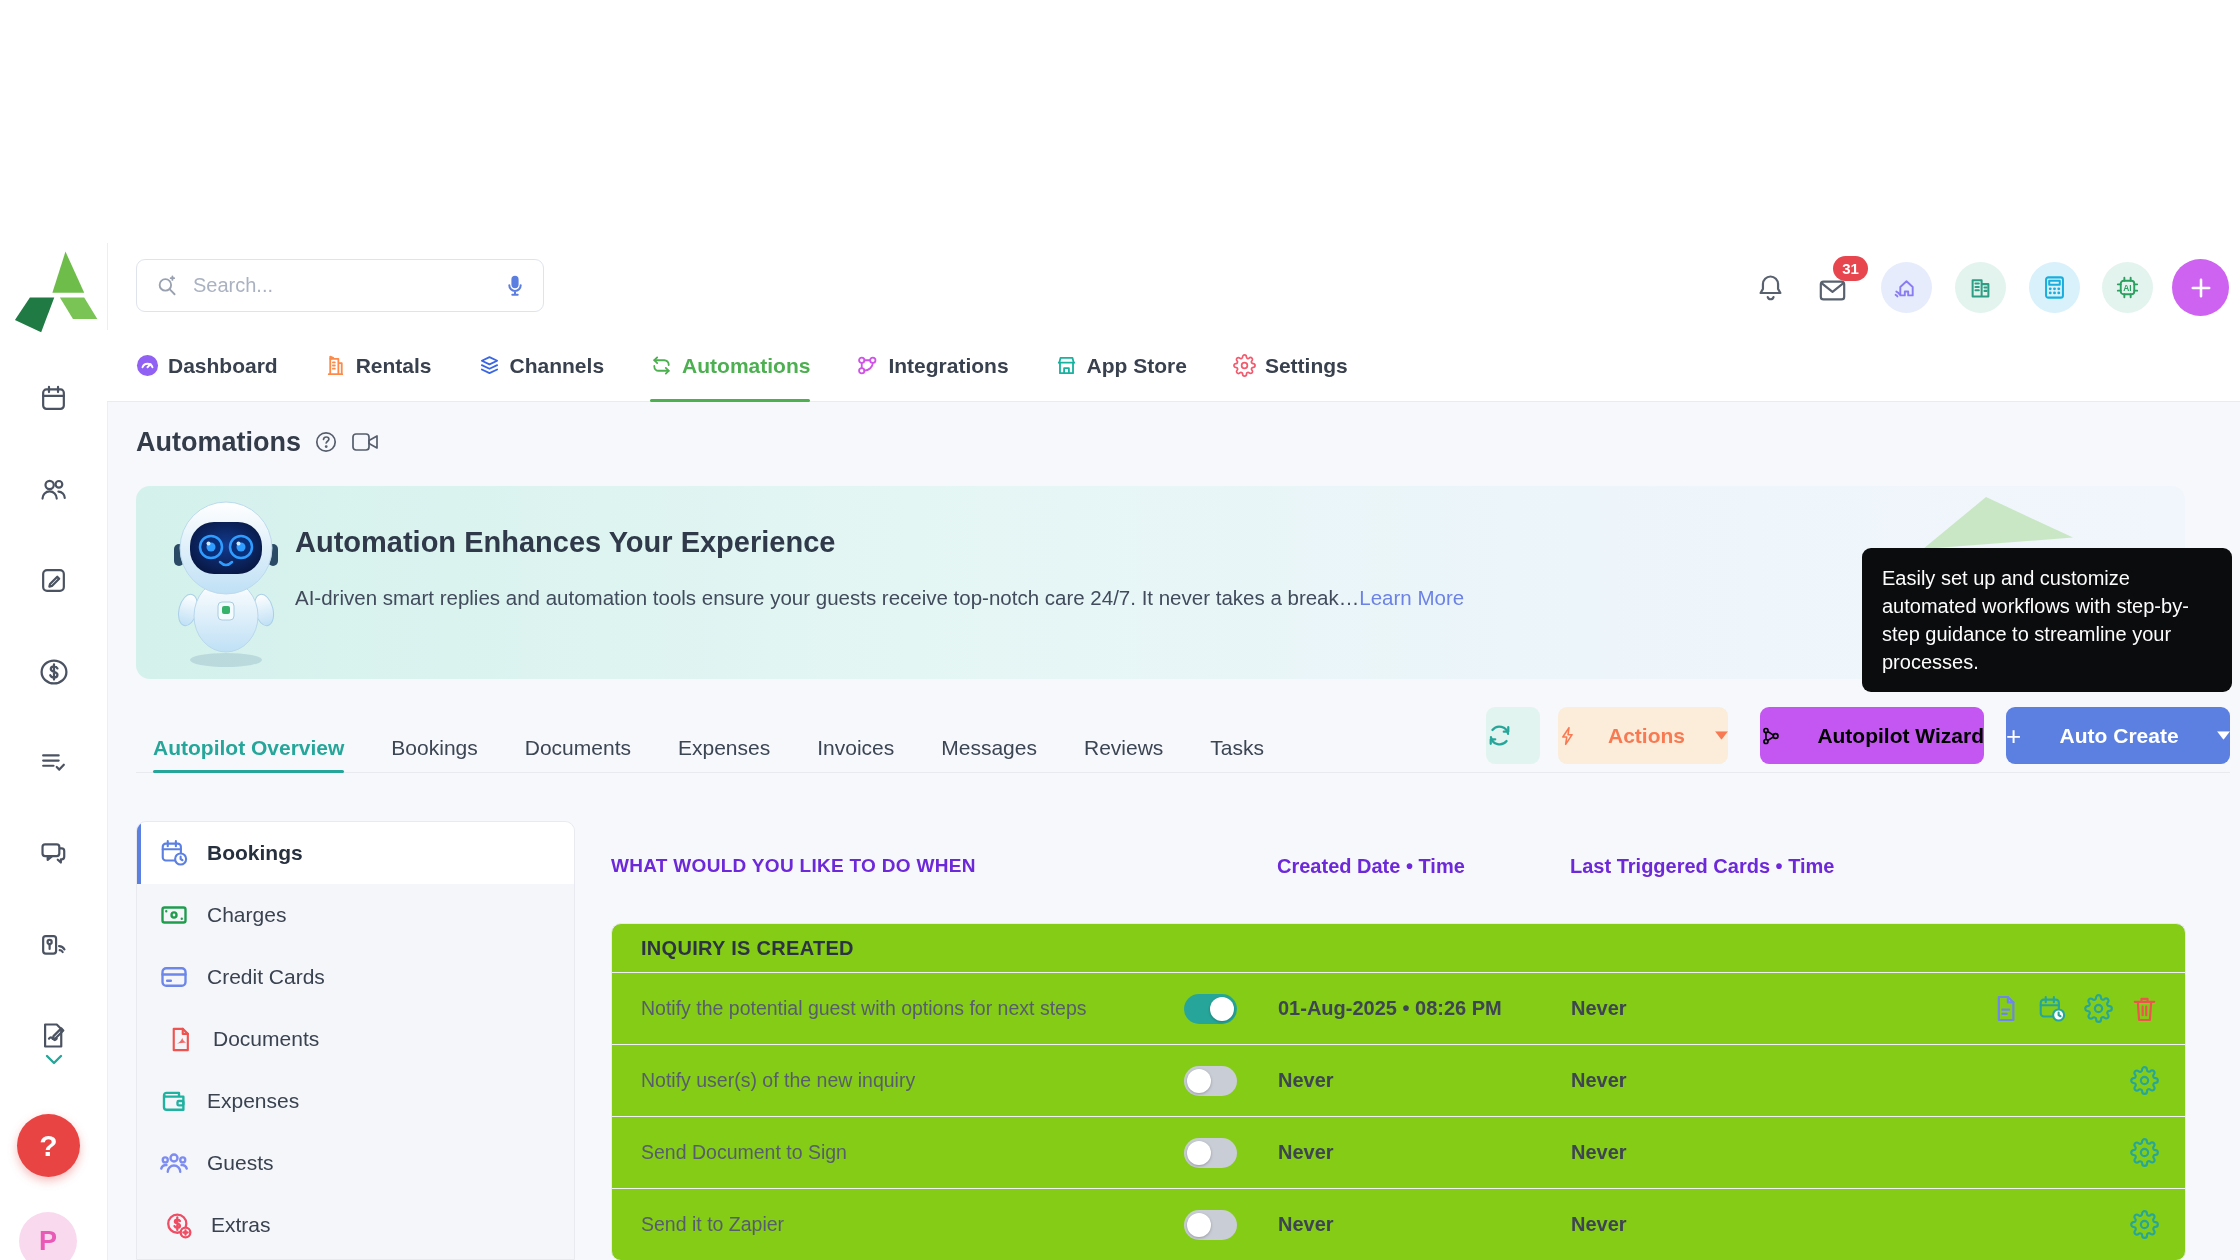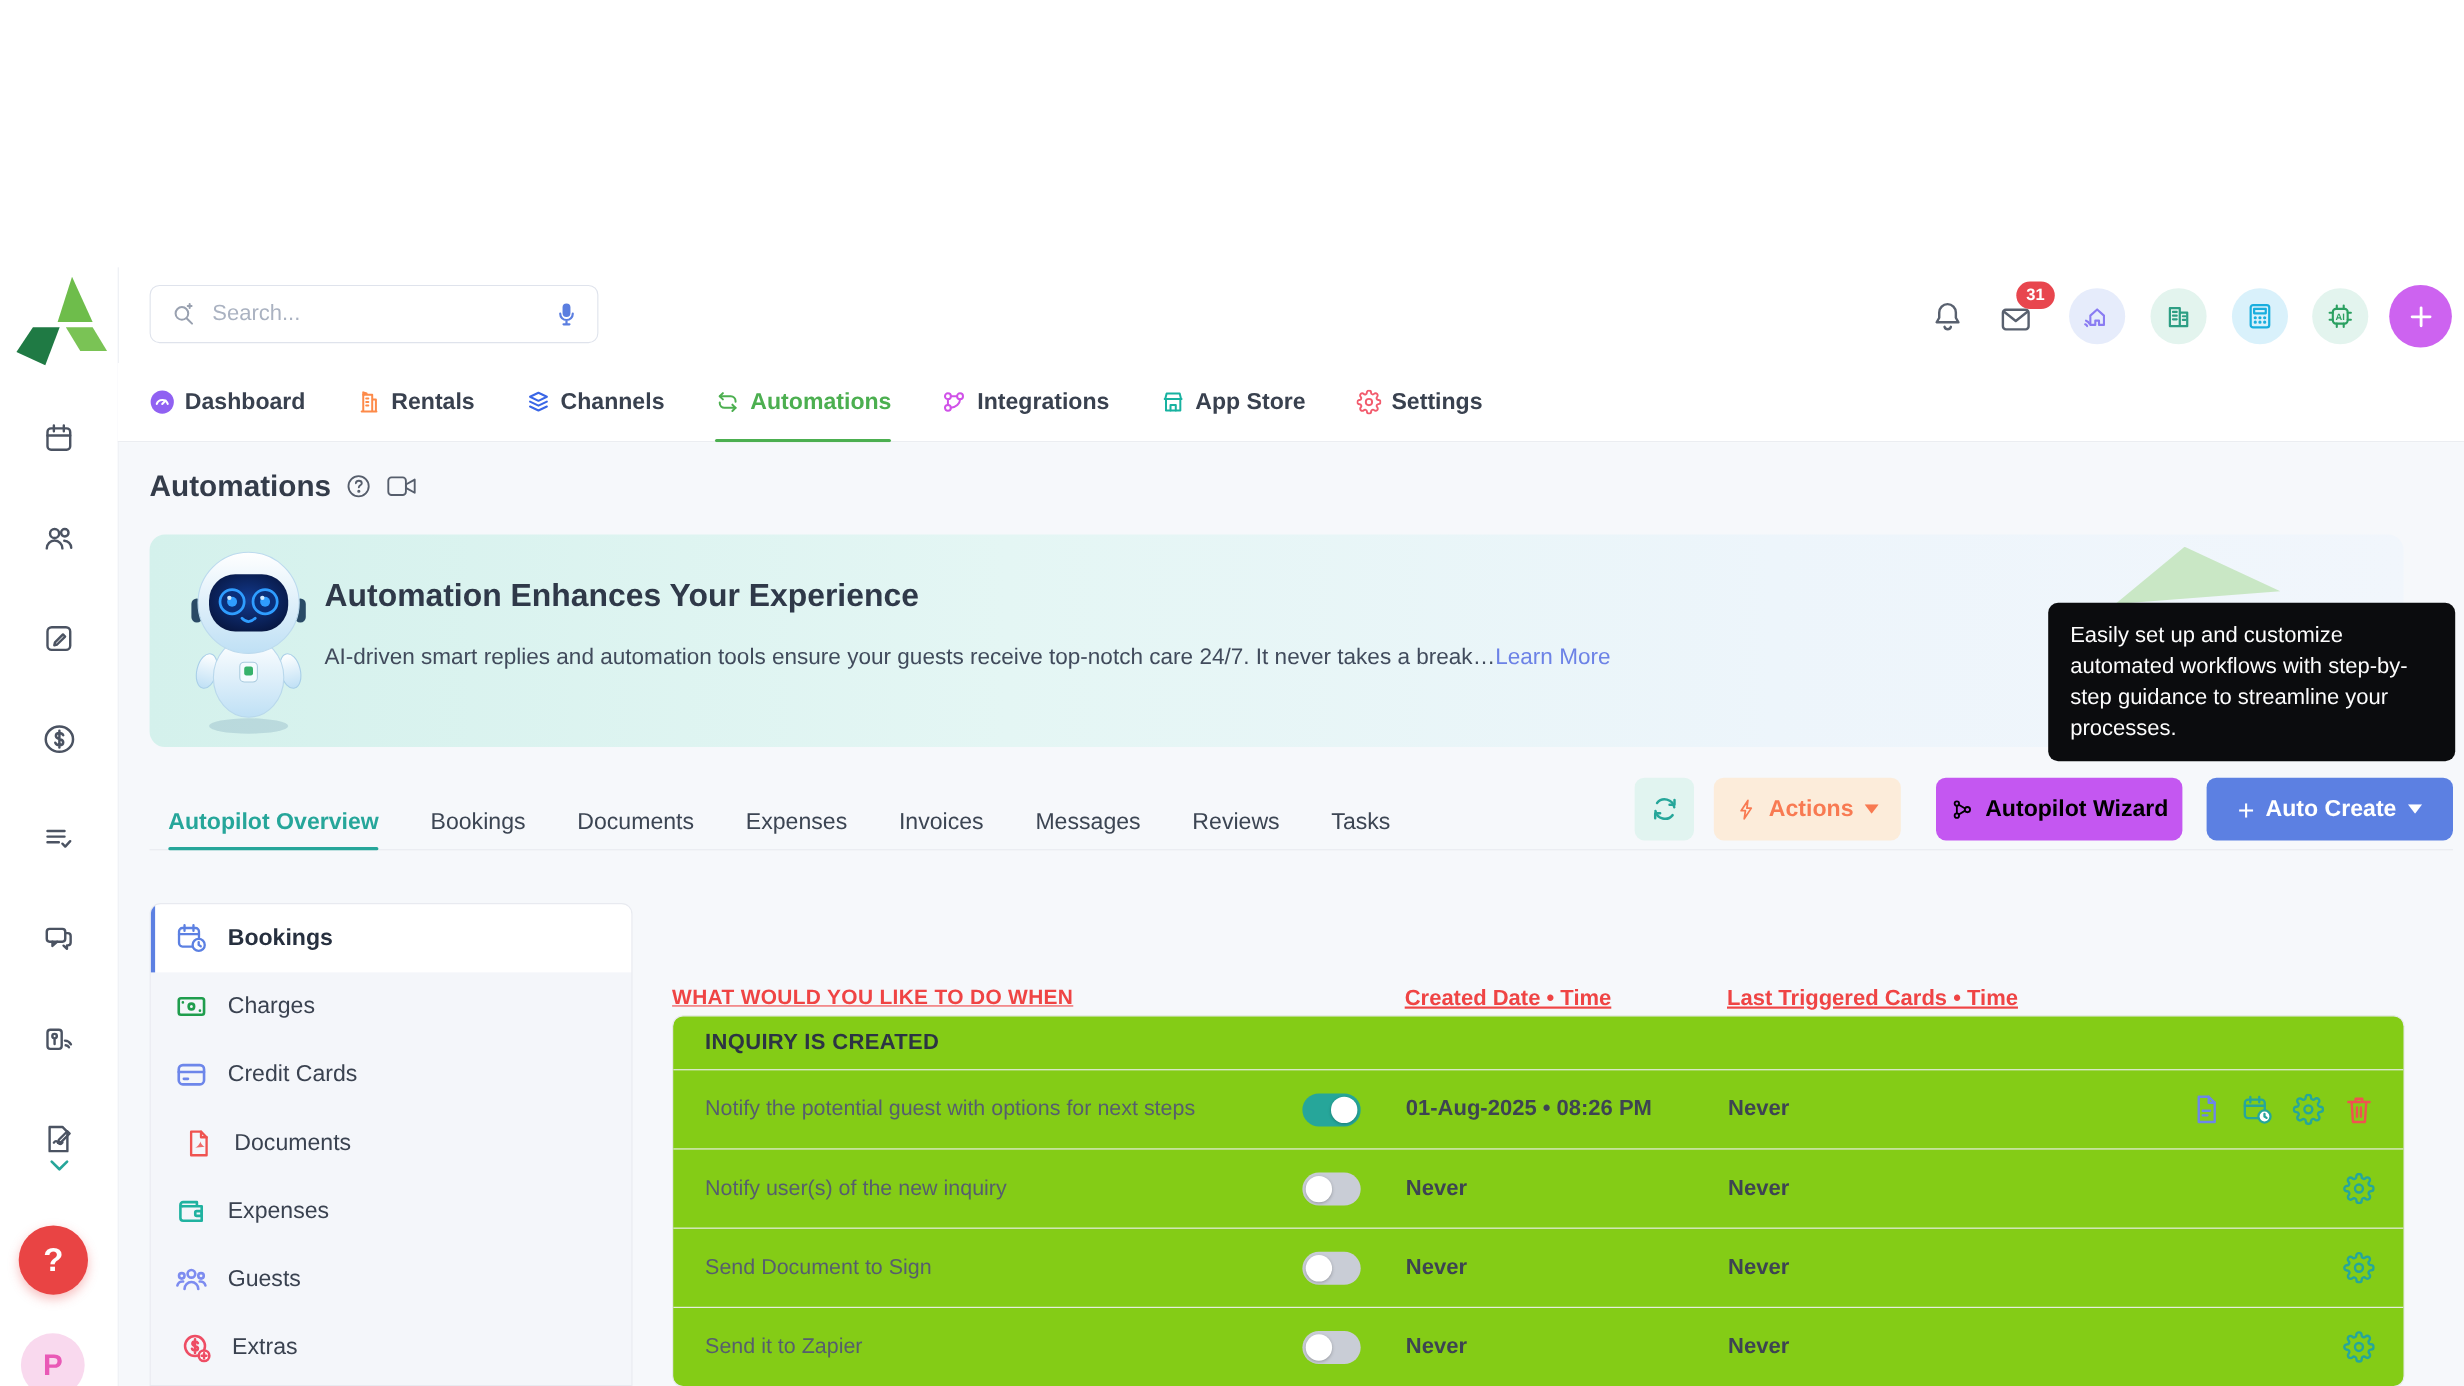--- a/index.html
+++ b/index.html
@@ -62,37 +62,37 @@
   #tooltip { position:absolute; left:1862px; top:548px; width:370px; background:#0b0c0e; border-radius:9px; padding:16px 20px;
              color:#fdfdfd; font-size:20px; line-height:1.4; z-index:2; }
 
   
   #subtabs { position:absolute; left:136px; top:723px; width:2094px; height:50px; border-bottom:1px solid #e8eaef;
              display:flex; align-items:stretch; gap:47px; padding-left:17px; }
   .subtab { display:flex; align-items:center; font-size:21px; color:#3c4553; cursor:pointer; position:relative; white-space:nowrap; }
   .subtab.active { color:#26a69a; font-weight:600; }
   .subtab.active::after { content:""; position:absolute; left:0; right:0; bottom:-1px; height:3px; background:#26a69a; border-radius:2px; }
 
-  .tbtn { position:absolute; top:707px; height:57px; border-radius:9px; display:flex; align-items:center; justify-content:center;
+  .tbtn { position:absolute; top:707px; height:57px; border-radius:9px; display:flex; align-items:center; justify-content:space-between;
           font-size:21px; font-weight:600; cursor:pointer; gap:10px; font-family:inherit; border:none; }
   #btn-refresh { left:1486px; width:54px; background:#e1f4f0; color:#26a69a; }
   #btn-actions { left:1558px; width:170px; background:#fcecda; color:#f87a52; }
   #btn-wizard  { left:1760px; width:224px; background:#c457f1; color:#000000; }
   #btn-autocreate { left:2006px; width:224px; background:#5c80e2; color:#fff; }
   .plus-glyph { font-size:26px; font-weight:400; line-height:1; }
 
   
   #panel { position:absolute; left:136px; top:821px; width:439px; height:439px; background:#f4f6fa; border:1px solid #e8eaf0;
            border-radius:10px 10px 0 0; overflow:hidden; }
   .p-item { height:62px; display:flex; align-items:center; gap:17px; padding-left:21px; font-size:21px; color:#3a4250; cursor:pointer; }
   .p-item.active { background:#fff; border-left:4px solid #5c80e2; padding-left:17px; font-weight:bold; color:#27303f; }
   .p-ico { width:32px; display:flex; justify-content:center; }
 
   
-  .col-head { position:absolute; top:897px; font-size:19px; font-weight:600; color:#ef4444; letter-spacing:.3px;text-decoration:underline; }
+  .col-head { position:absolute; top:855px; font-size:19px; font-weight:600; color:#6d28d9; letter-spacing:.3px; }
   #col-what { left:611px; }
   #col-created { left:1277px; font-size:20px; letter-spacing:0; }
   #col-last { left:1570px; font-size:20px; letter-spacing:0; }
 
   #card { position:absolute; left:611px; top:923px; width:1575px; height:338px; background:#84cc16; border:1px solid #e9ebef; border-radius:10px; overflow:hidden; }
   #section-head { height:49px; display:flex; align-items:center; padding-left:29px; font-size:20px; font-weight:bold; color:#2c3443;
                   letter-spacing:.3px; border-bottom:1px solid #edeff3; }
   .trow { height:72px; display:grid; grid-template-columns:543px 94px 293px 1fr auto; align-items:center;
           padding:0 26px 0 29px; border-bottom:1px solid #f0f1f4; }
   .t-label { font-size:19.5px; color:#565e6d; padding-right:20px; }

